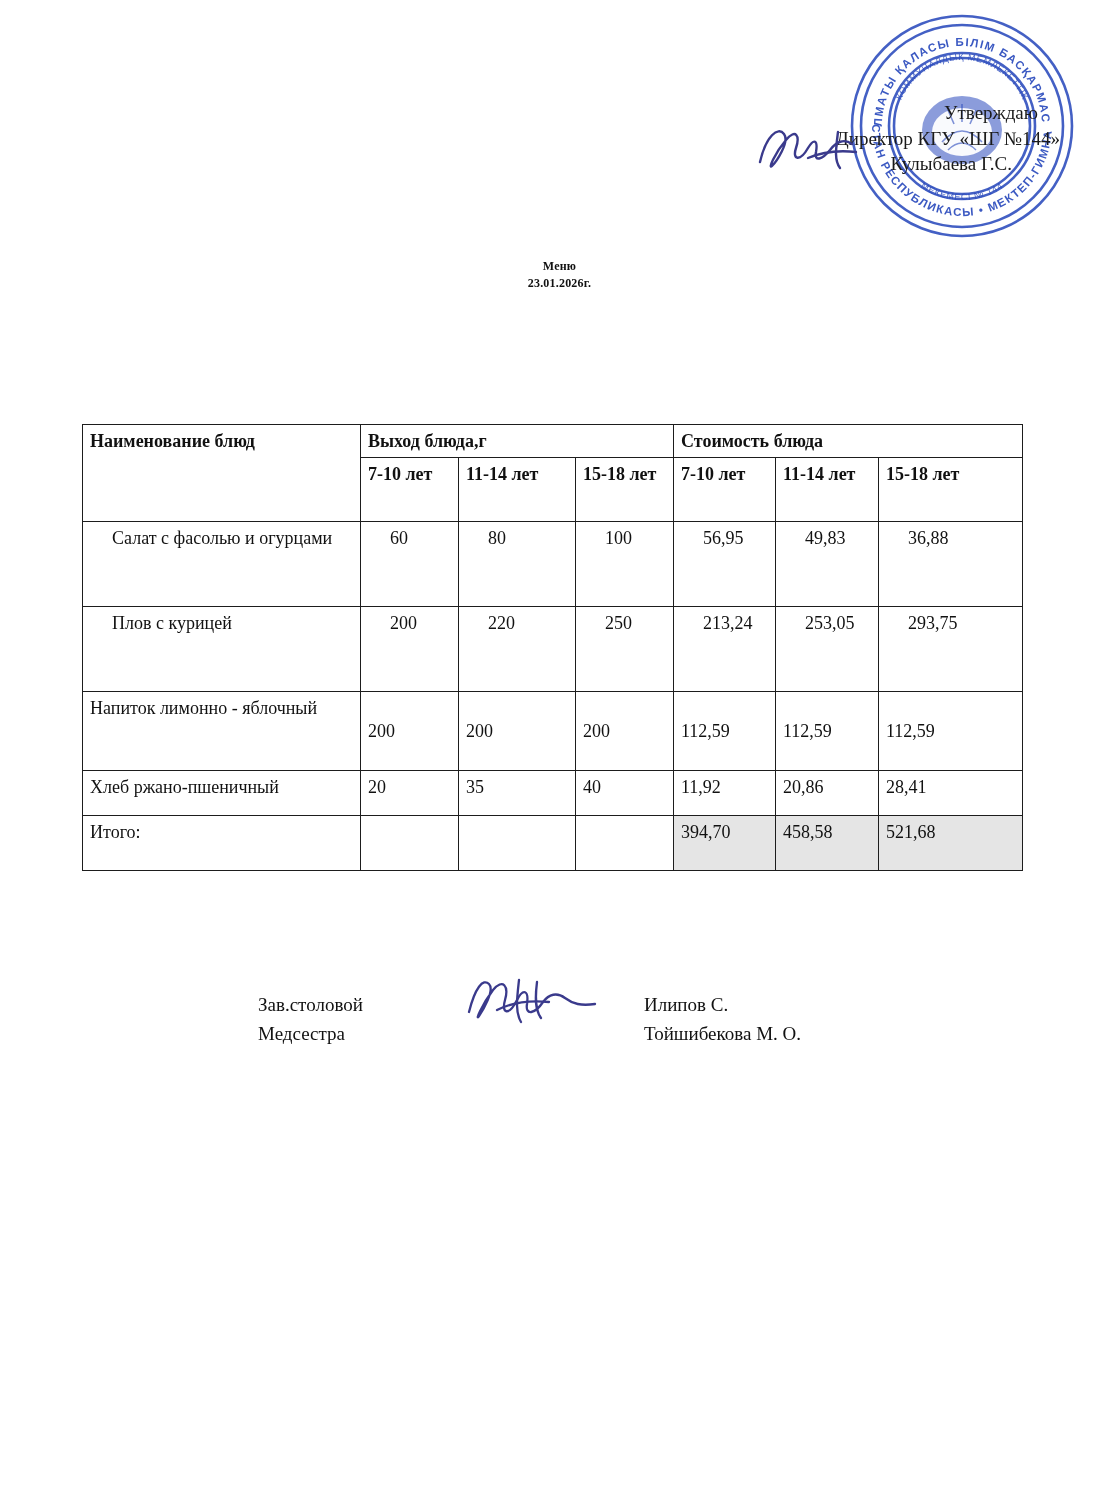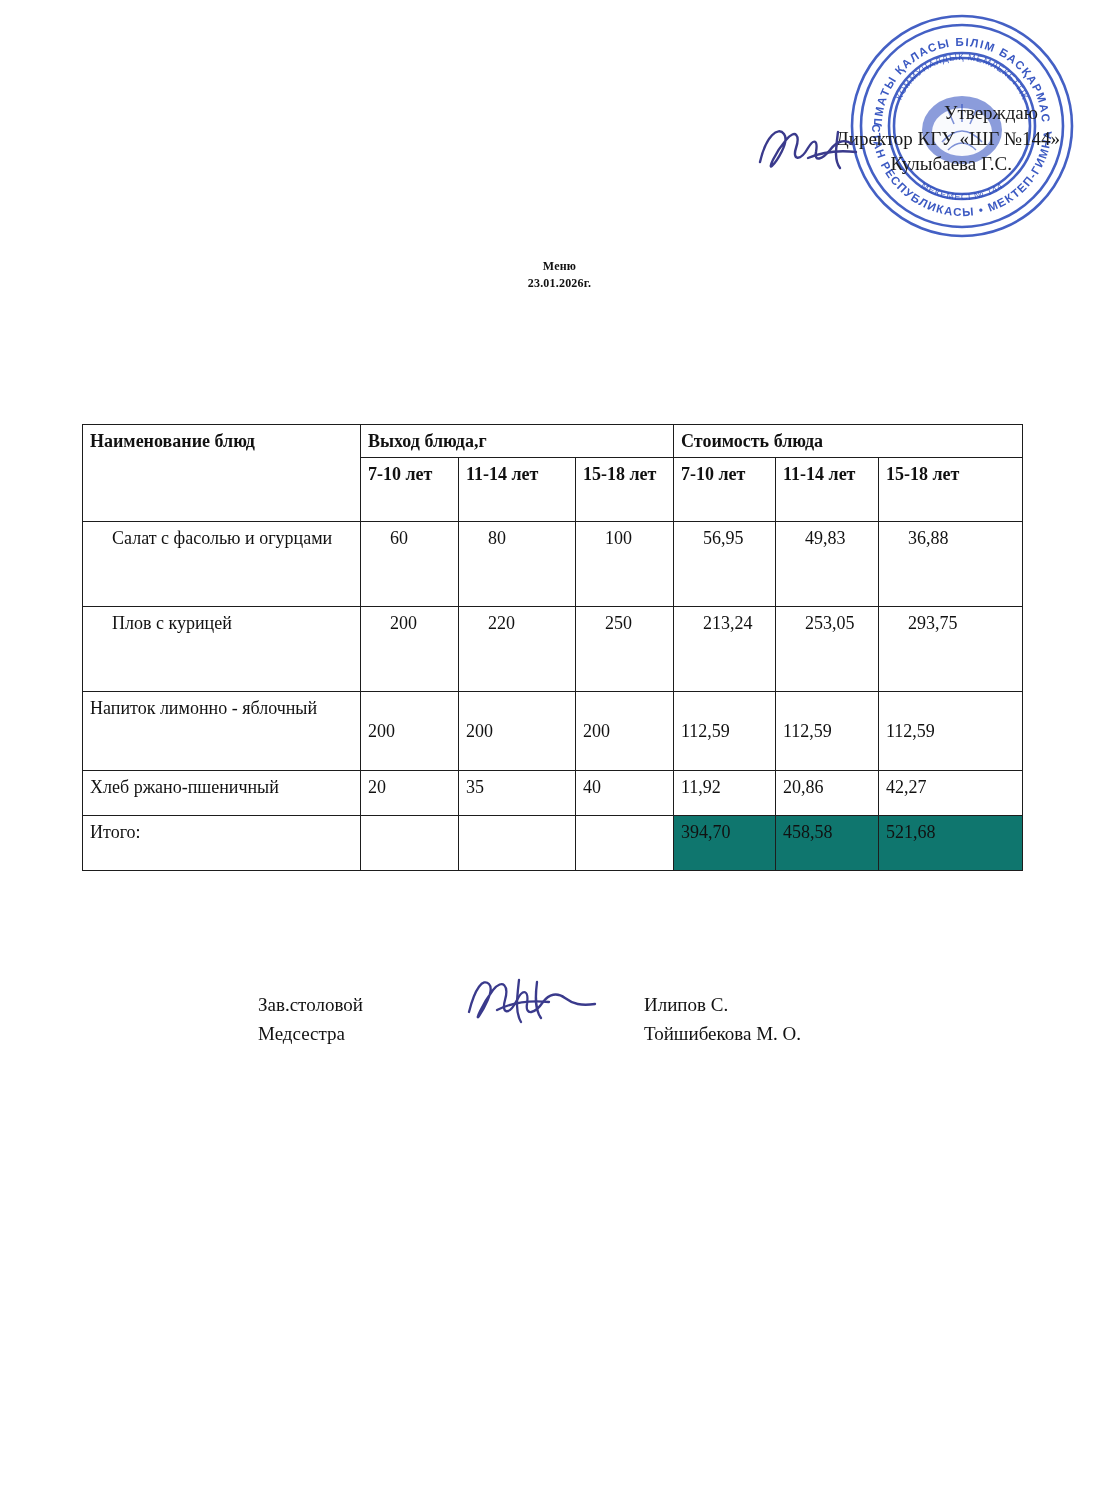--- a/index.html
+++ b/index.html
@@ -99,21 +99,21 @@
   .hdr-group-center { text-align: center; }
   .hdr-sub { height: 64px; }
 
   tr.r-tall td { height: 74px; padding-left: 29px; }
   tr.r-mid  td { height: 68px; }
   tr.r-short td { height: 34px; }
   tr.r-total td { height: 44px; }
 
   td.v-mid { vertical-align: middle; }
   .total-label { font-weight: bold; }
-  .shaded { background: #0f766e; }
+  .shaded { background: #e5e5e5; }
 
   
   .sig-block {
     position: absolute;
     left: 258px;
     top: 990px;
     font-size: 19px;
     line-height: 1.55;
   }
   .sig-roles { position: absolute; left: 0; top: 0; white-space: nowrap; }
@@ -245,21 +245,21 @@
       <td class="v-mid">112,59</td>
       <td class="v-mid">112,59</td>
     </tr>
     <tr class="r-short">
       <td>Хлеб ржано-пшеничный</td>
       <td>20</td>
       <td>35</td>
       <td>40</td>
       <td>11,92</td>
       <td>20,86</td>
-      <td>42,27</td>
+      <td>28,41</td>
     </tr>
     <tr class="r-total">
       <td class="total-label">Итого:</td>
       <td></td>
       <td></td>
       <td></td>
       <td class="shaded">394,70</td>
       <td class="shaded">458,58</td>
       <td class="shaded">521,68</td>
     </tr>

